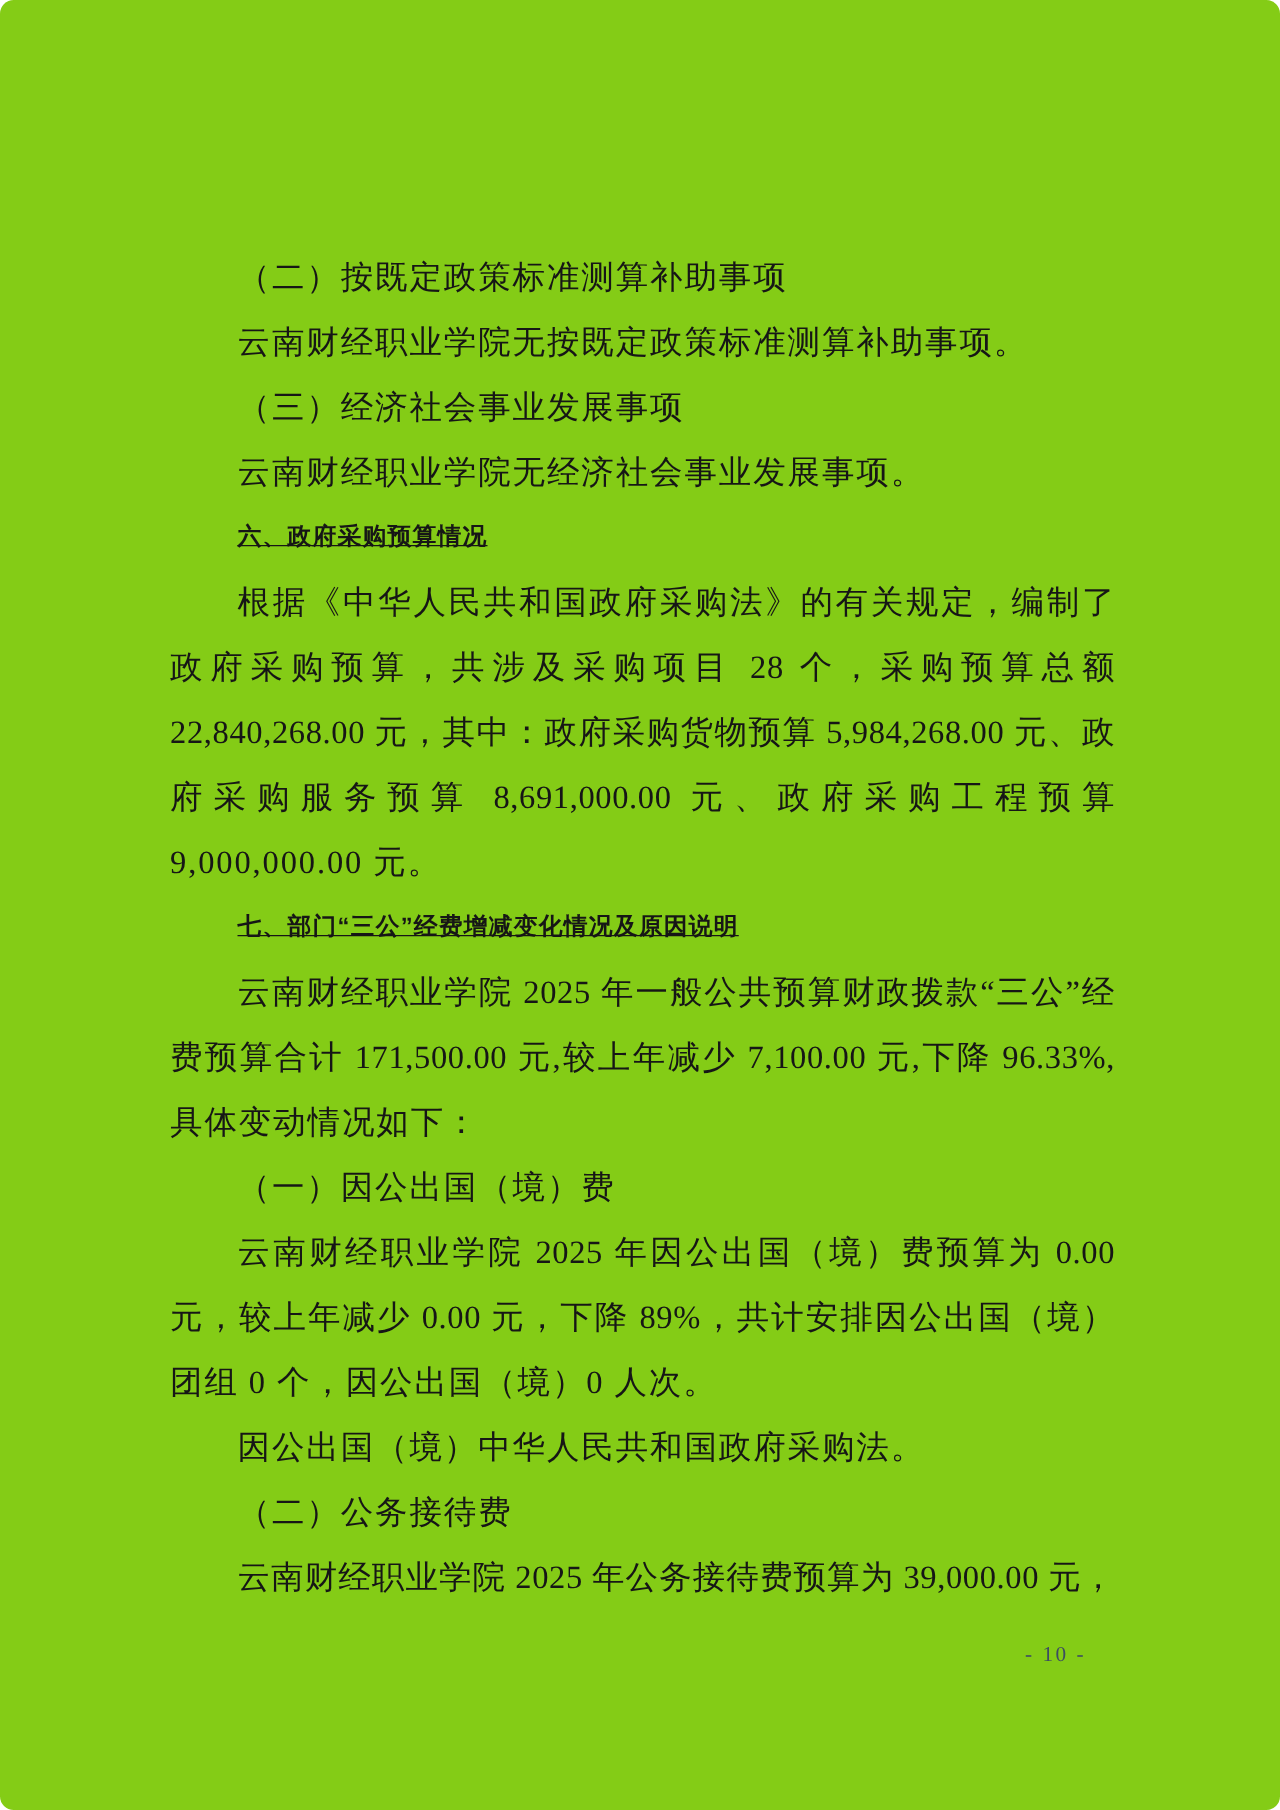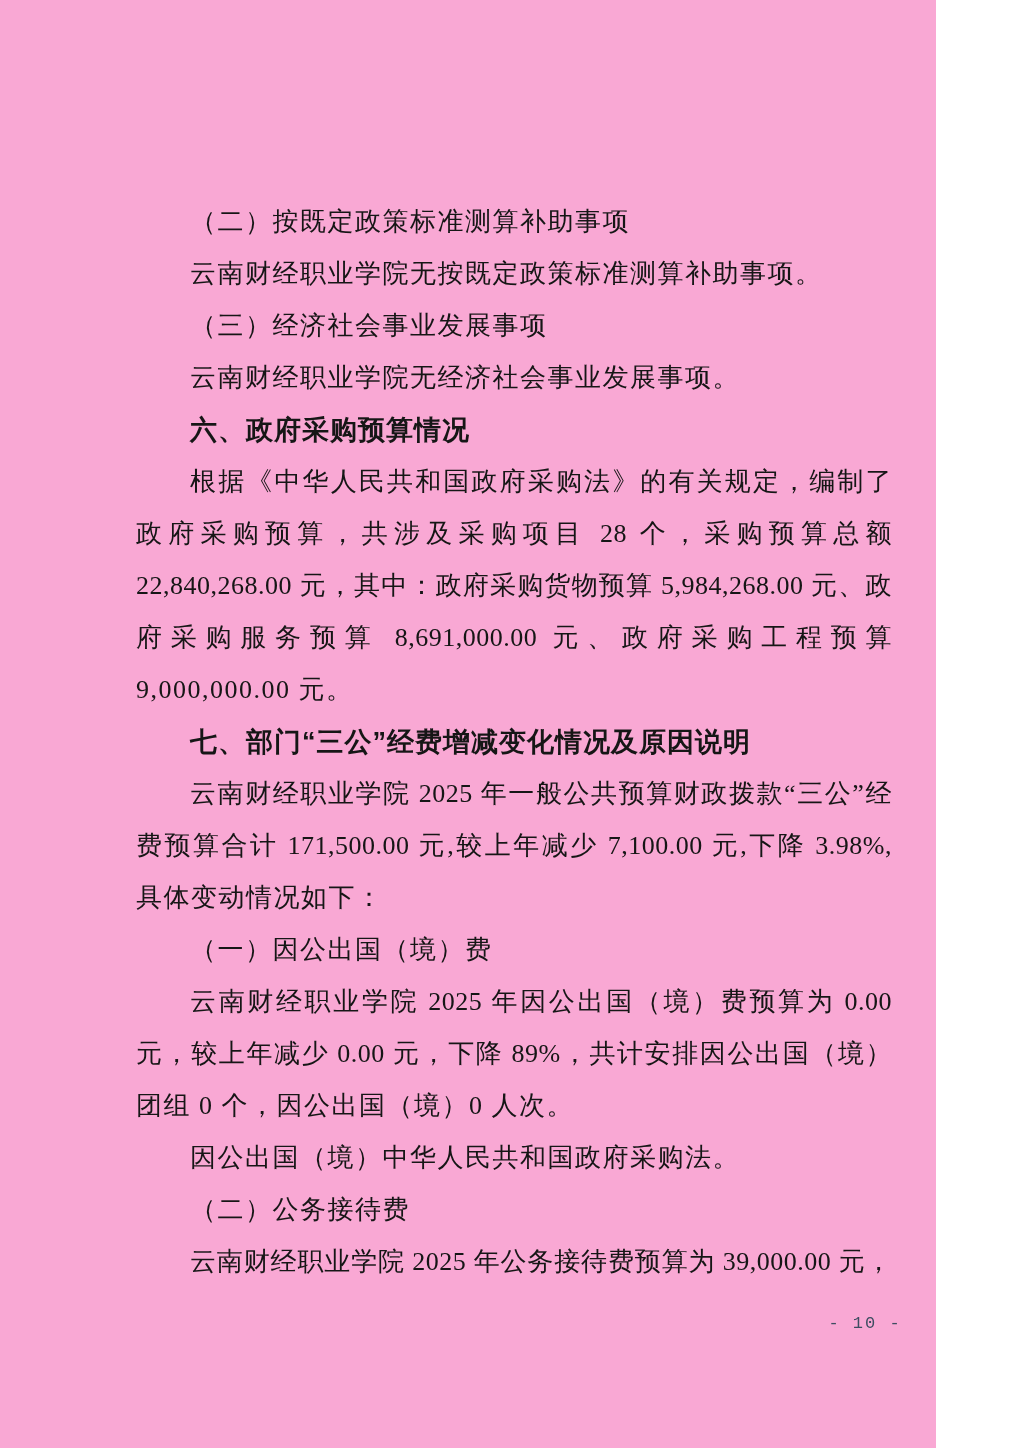--- a/index.html
+++ b/index.html
@@ -2,25 +2,26 @@
 <html><head>
 <meta charset="utf-8">
 <style>
   html, body {
     margin: 0;
     padding: 0;
     background: #ffffff;
   }
   .page {
     position: relative;
-    width: 936px;
+    width: 1024px;
     height: 1448px;
-    background: #f9a8d4;
+    background: #84cc16;
     overflow: hidden;
     font-family: "Liberation Serif", "DejaVu Serif", serif;
+    border-radius: 11px;
   }
   .content {
     position: absolute;
     left: 136px;
     top: 196px;
     width: 756px;
     color: #161616;
   }
   .line {
     height: 52px;
@@ -34,53 +35,53 @@
     text-align-last: justify;
     letter-spacing: 0.5px;
     white-space: normal;
   }
   .line.indent {
     padding-left: 54px;
   }
   .line.heading {
     font-family: "Liberation Sans", "DejaVu Sans", sans-serif;
     font-weight: 700;
-    font-size: 27px;
+    font-size: 19px;
     letter-spacing: 1px;
+    text-decoration: underline;
   }
   .page-number {
     position: absolute;
     left: 820px;
     top: 1314px;
     width: 90px;
-    text-align: center;
     font-size: 17px;
     letter-spacing: 2px;
     color: #3d4d61;
-    font-family: Liberation Mono, monospace;
+    font-family: Liberation Serif, serif;
   }
 </style>
 </head>
 <body>
 
 <div class="page">
   <div class="content">
       <div class="line sub indent">（二）按既定政策标准测算补助事项</div>
       <div class="line body indent">云南财经职业学院无按既定政策标准测算补助事项。</div>
       <div class="line sub indent">（三）经济社会事业发展事项</div>
       <div class="line body indent">云南财经职业学院无经济社会事业发展事项。</div>
       <div class="line heading indent">六、政府采购预算情况</div>
       <div class="line body indent fill">根据《中华人民共和国政府采购法》的有关规定，编制了</div>
       <div class="line body fill">政府采购预算，共涉及采购项目 28 个，采购预算总额</div>
       <div class="line body fill">22,840,268.00 元，其中：政府采购货物预算 5,984,268.00 元、政</div>
       <div class="line body fill">府采购服务预算 8,691,000.00 元、政府采购工程预算</div>
       <div class="line body">9,000,000.00 元。</div>
       <div class="line heading indent">七、部门“三公”经费增减变化情况及原因说明</div>
       <div class="line body indent fill">云南财经职业学院 2025 年一般公共预算财政拨款“三公”经</div>
-      <div class="line body fill">费预算合计 171,500.00 元,较上年减少 7,100.00 元,下降 3.98%,</div>
+      <div class="line body fill">费预算合计 171,500.00 元,较上年减少 7,100.00 元,下降 96.33%,</div>
       <div class="line body">具体变动情况如下：</div>
       <div class="line sub indent">（一）因公出国（境）费</div>
       <div class="line body indent fill">云南财经职业学院 2025 年因公出国（境）费预算为 0.00</div>
       <div class="line body fill">元，较上年减少 0.00 元，下降 89%，共计安排因公出国（境）</div>
       <div class="line body">团组 0 个，因公出国（境）0 人次。</div>
       <div class="line body indent">因公出国（境）中华人民共和国政府采购法。</div>
       <div class="line sub indent">（二）公务接待费</div>
       <div class="line body indent fill">云南财经职业学院 2025 年公务接待费预算为 39,000.00 元，</div>
     </div>
   <div class="page-number">- 10 -</div>

